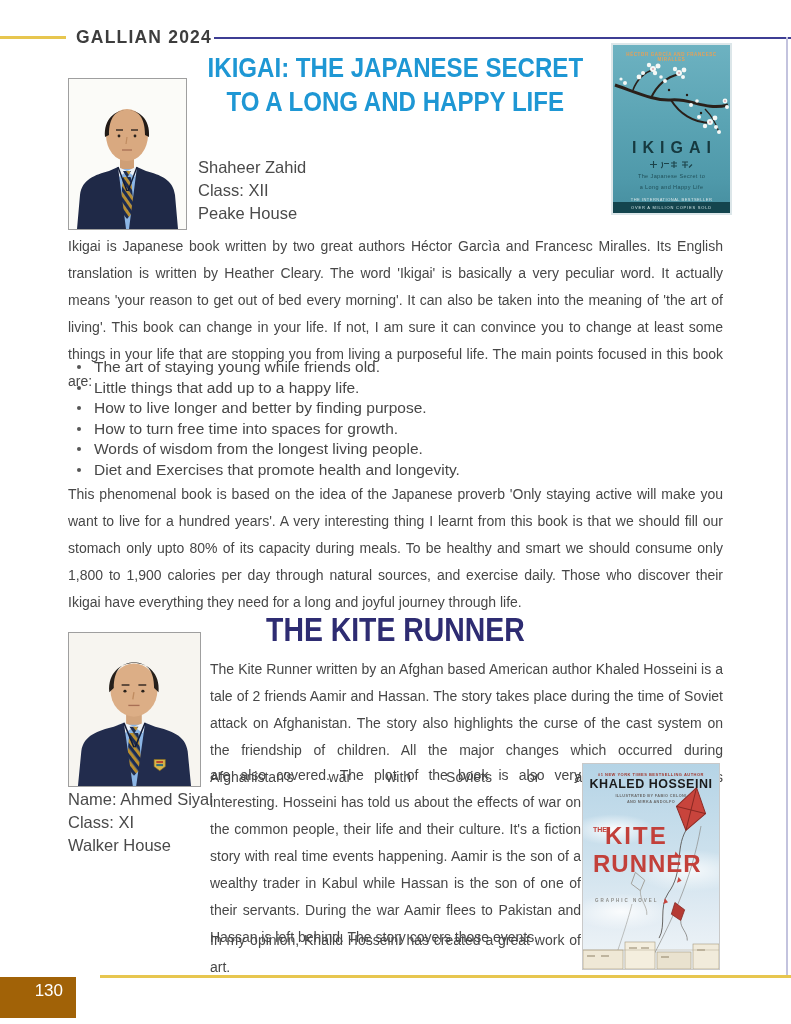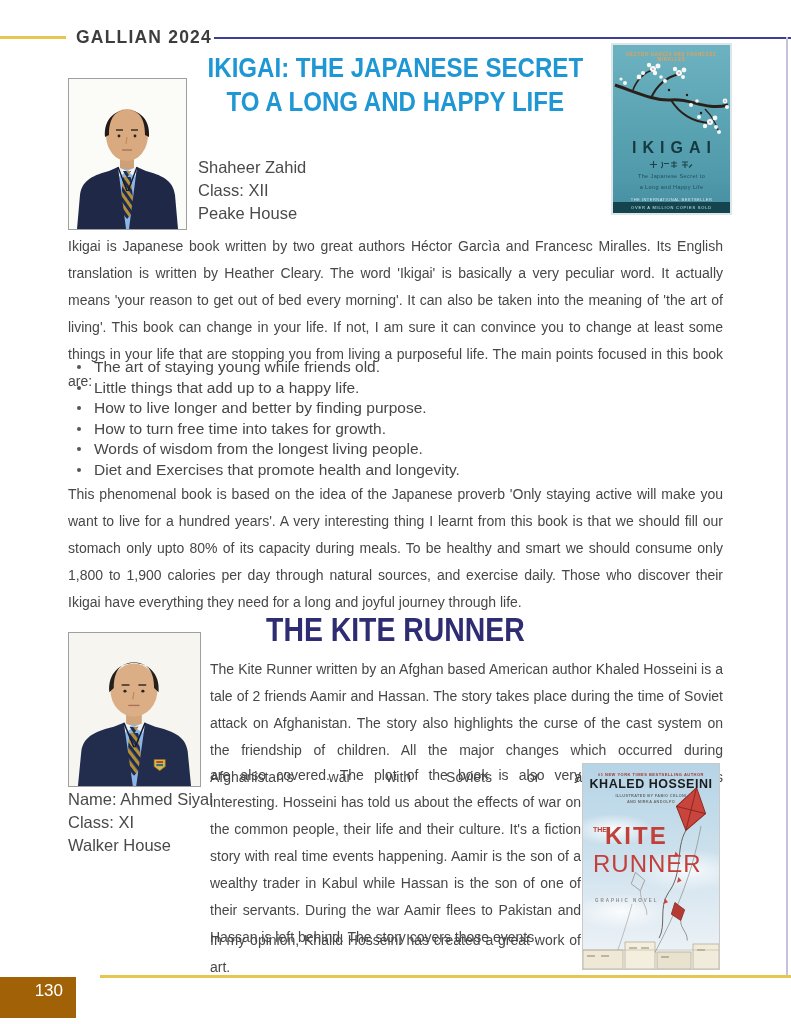--- a/index.html
+++ b/index.html
@@ -46,21 +46,21 @@
       radial-gradient(70px 26px at 28% 72%, rgba(255,255,255,.85), rgba(255,255,255,0) 70%),
       linear-gradient(180deg,#b5d4e6 0%,#cde1ed 45%,#e4edf4 78%,#f0f5f8 100%);}
   .kr-tagline{position:absolute;left:0;top:8px;width:100%;text-align:center;font-size:4px;
      letter-spacing:.5px;color:#a03a30;font-weight:bold;}
   .kr-author{position:absolute;left:0;top:13px;width:100%;text-align:center;font-size:12.5px;
      font-weight:bold;color:#1b1b1b;letter-spacing:.5px;}
   .kr-illus{position:absolute;left:0;width:100%;text-align:center;font-size:3.8px;
      letter-spacing:.4px;color:#6a6a6a;font-weight:bold;}
   .kr-the{position:absolute;left:10px;top:62px;font-size:7px;font-weight:bold;color:#c2403a;}
   .kr-kite{position:absolute;left:22px;top:58px;font-size:24px;font-weight:bold;color:#c2403a;letter-spacing:2px;}
-  .kr-runner{position:absolute;left:10px;top:86px;font-size:24px;font-weight:normal;color:#c2403a;letter-spacing:1px;}
+  .kr-runner{position:absolute;left:10px;top:86px;font-size:24px;font-weight:bold;color:#c2403a;letter-spacing:1px;}
   .kr-label{position:absolute;left:12px;top:134px;font-size:4.5px;letter-spacing:2px;color:#8a8a86;font-weight:bold;}
   
   .page-num-box{left:0;top:977px;width:76px;height:41px;background:#a16207;color:#fff;
      font-size:17px;text-align:right;box-sizing:border-box;padding:4px 13px 0 0;}
 </style>
 </head>
 <body>
 
 <div id="page">
 
@@ -179,21 +179,21 @@
     <div class="bullet-row">
         <span class="dot"></span>
         <span>Little things that add up to a happy life.</span>
       </div>
     <div class="bullet-row">
         <span class="dot"></span>
         <span>How to live longer and better by finding purpose.</span>
       </div>
     <div class="bullet-row">
         <span class="dot"></span>
-        <span>How to turn free time into takes for growth.</span>
+        <span>How to turn free time into spaces for growth.</span>
       </div>
     <div class="bullet-row">
         <span class="dot"></span>
         <span>Words of wisdom from the longest living people.</span>
       </div>
     <div class="bullet-row">
         <span class="dot"></span>
         <span>Diet and Exercises that promote health and longevity.</span>
       </div>
   </div>

